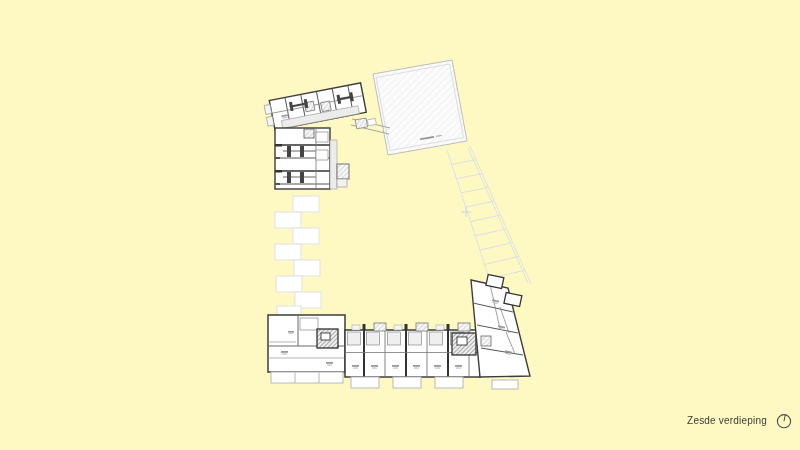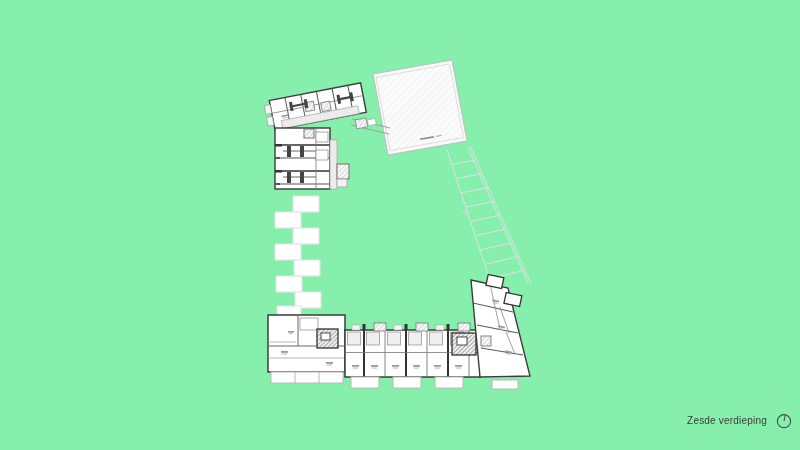--- a/index.html
+++ b/index.html
@@ -1,17 +1,17 @@
 <!DOCTYPE html>
 <html><head>
 <meta charset="utf-8">
 <style>
   html,body{margin:0;padding:0;background:#fff;}
   .sheet{
-    position:relative;width:800px;height:450px;background:#86efac;
+    position:relative;width:800px;height:450px;background:#fef9c3;
     overflow:hidden;font-family:"Liberation Sans", sans-serif;
   }
   .plan-svg{position:absolute;left:0;top:0;}
   .caption{
     position:absolute;right:8px;top:412px;height:18px;
     display:flex;align-items:center;gap:9px;
   }
   .caption-text{
     font-size:10px;color:#3a3a3a;letter-spacing:.2px;line-height:18px;
   }

